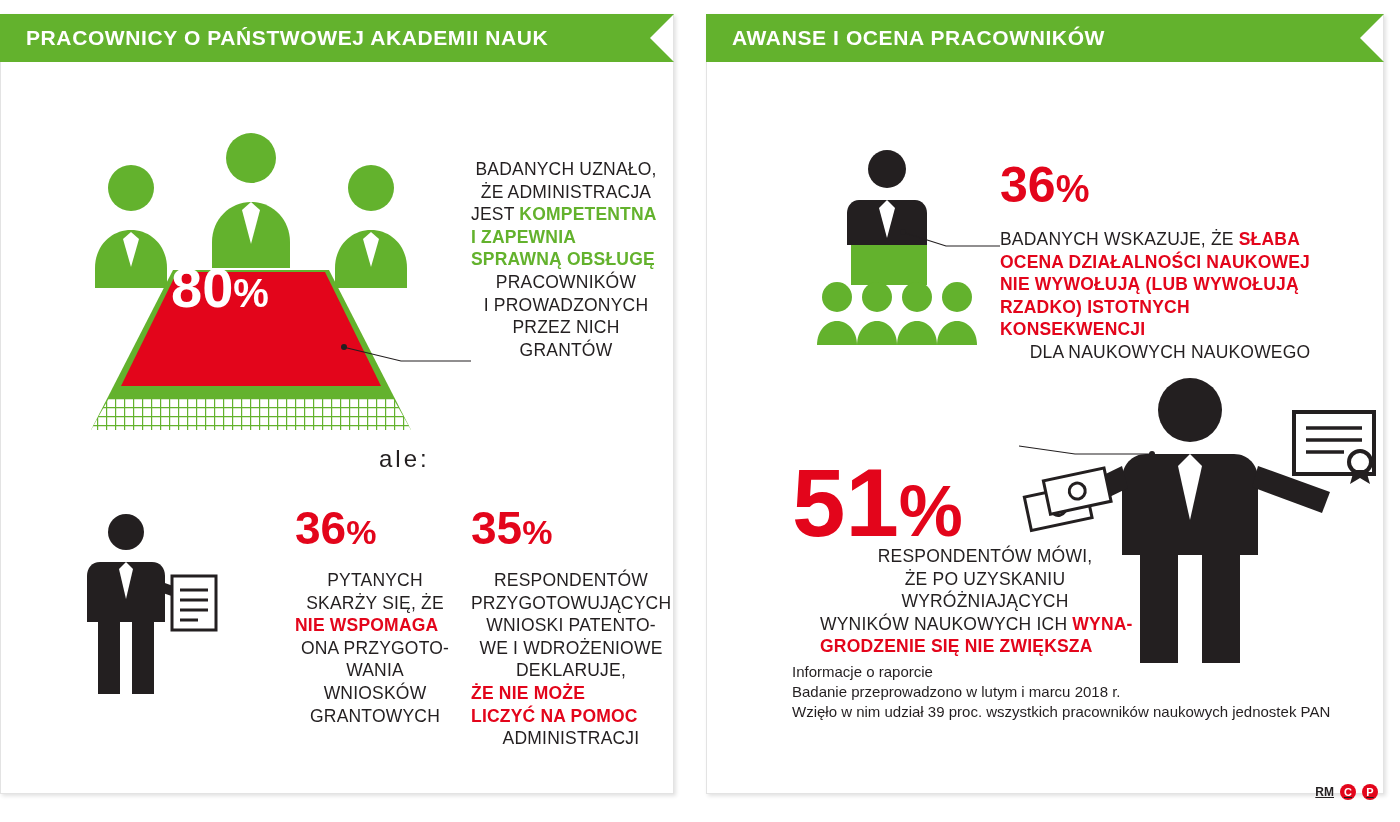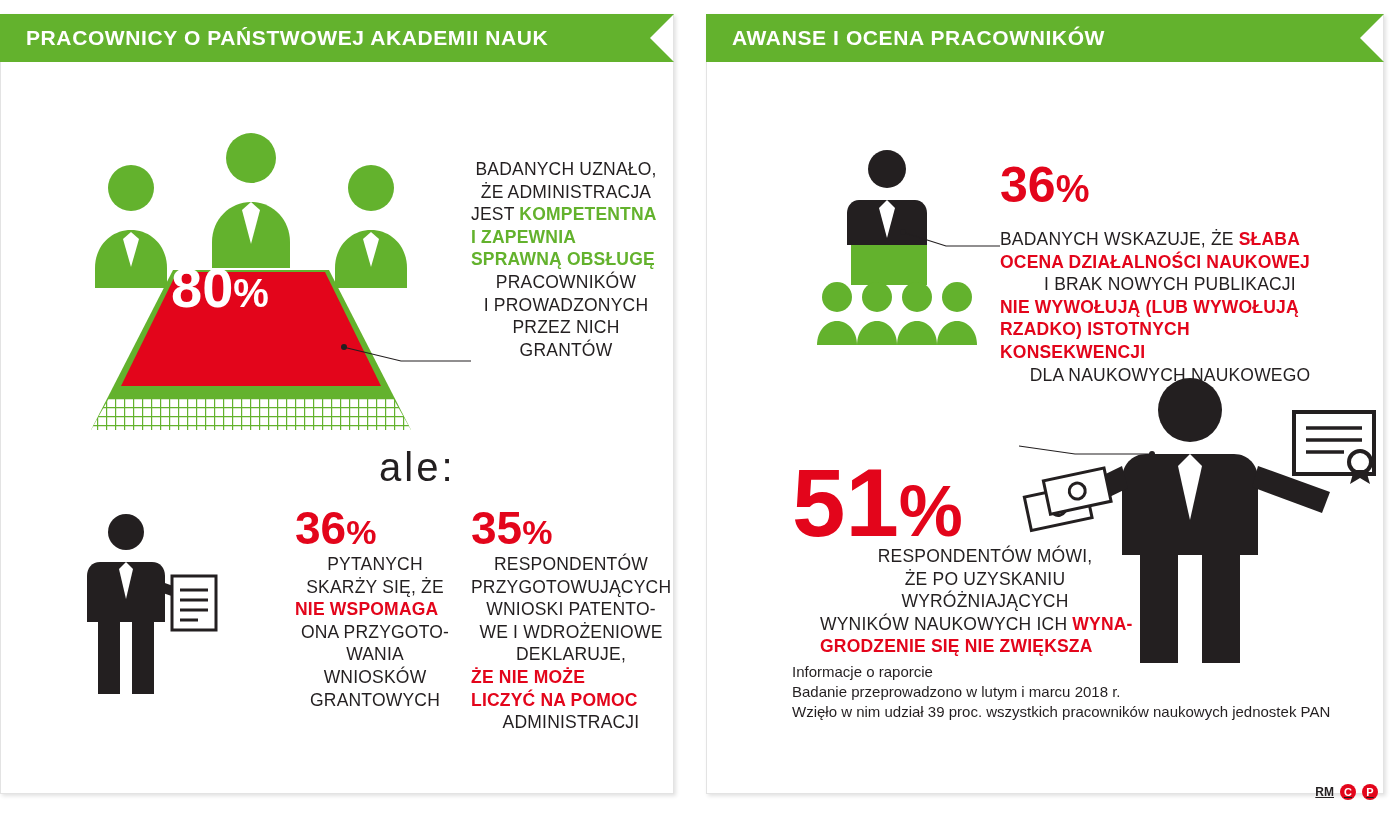--- a/index.html
+++ b/index.html
@@ -67,30 +67,30 @@
     font-size:56px;font-weight:bold;color:#ffffff;line-height:1;
   }
   #pct-80 .sym{font-size:40px;font-weight:bold;}
 
   #left-para{
     position:absolute;left:470px;top:143px;width:190px;
   }
 
   #ale-label{
     position:absolute;left:378px;top:430px;
-    font-size:40px;letter-spacing:3px;color:#231f20;
+    font-size:24px;letter-spacing:3px;color:#231f20;
   }
 
   #man-doc-graphic{position:absolute;left:75px;top:495px;width:150px;height:190px;}
 
   #col-36{position:absolute;left:294px;top:490px;width:160px;}
   #col-35{position:absolute;left:470px;top:490px;width:200px;}
   .col-num{font-size:46px;}
   .col-num .sym{font-size:34px;}
-  .col-body{margin-top:2px;}
+  .col-body{margin-top:18px;}
 
   
   #podium-graphic{position:absolute;left:815px;top:145px;width:190px;height:215px;}
   #pct-36r{position:absolute;left:1000px;top:160px;font-size:50px;}
   #pct-36r .sym{font-size:38px;}
   #right-para-1{position:absolute;left:1000px;top:228px;width:340px;}
 
   #pct-51{position:absolute;left:792px;top:455px;font-size:96px;}
   #pct-51 .sym{font-size:72px;}
   #right-para-2{position:absolute;left:820px;top:545px;width:330px;}
@@ -263,21 +263,20 @@
 
   <div id="pct-36r" class="bignum">
     <span>36</span><span class="sym">%</span>
   </div>
 
   <div id="right-para-1" class="txt">
     <div>
       <span class="blk">BADANYCH WSKAZUJE, ŻE </span><span class="red bold">SŁABA</span>
     </div>
     <div class="red bold">OCENA DZIAŁALNOŚCI NAUKOWEJ</div>
-    <div class="blk">I BRAK NOWYCH PUBLIKACJI</div>
     <div class="red bold">NIE WYWOŁUJĄ (LUB WYWOŁUJĄ</div>
     <div class="red bold">RZADKO) ISTOTNYCH KONSEKWENCJI</div>
     <div class="blk">DLA NAUKOWYCH NAUKOWEGO</div>
   </div>
 
   <svg id="man-cert-graphic" viewBox="0 0 360 300">
     <g fill="#231f20">
       <circle cx="170" cy="40" r="32"></circle>
       <path d="M126 84h88c14 0 24 11 24 25v76H102v-76c0-14 10-25 24-25z"></path>
       <rect x="120" y="185" width="38" height="108"></rect>

